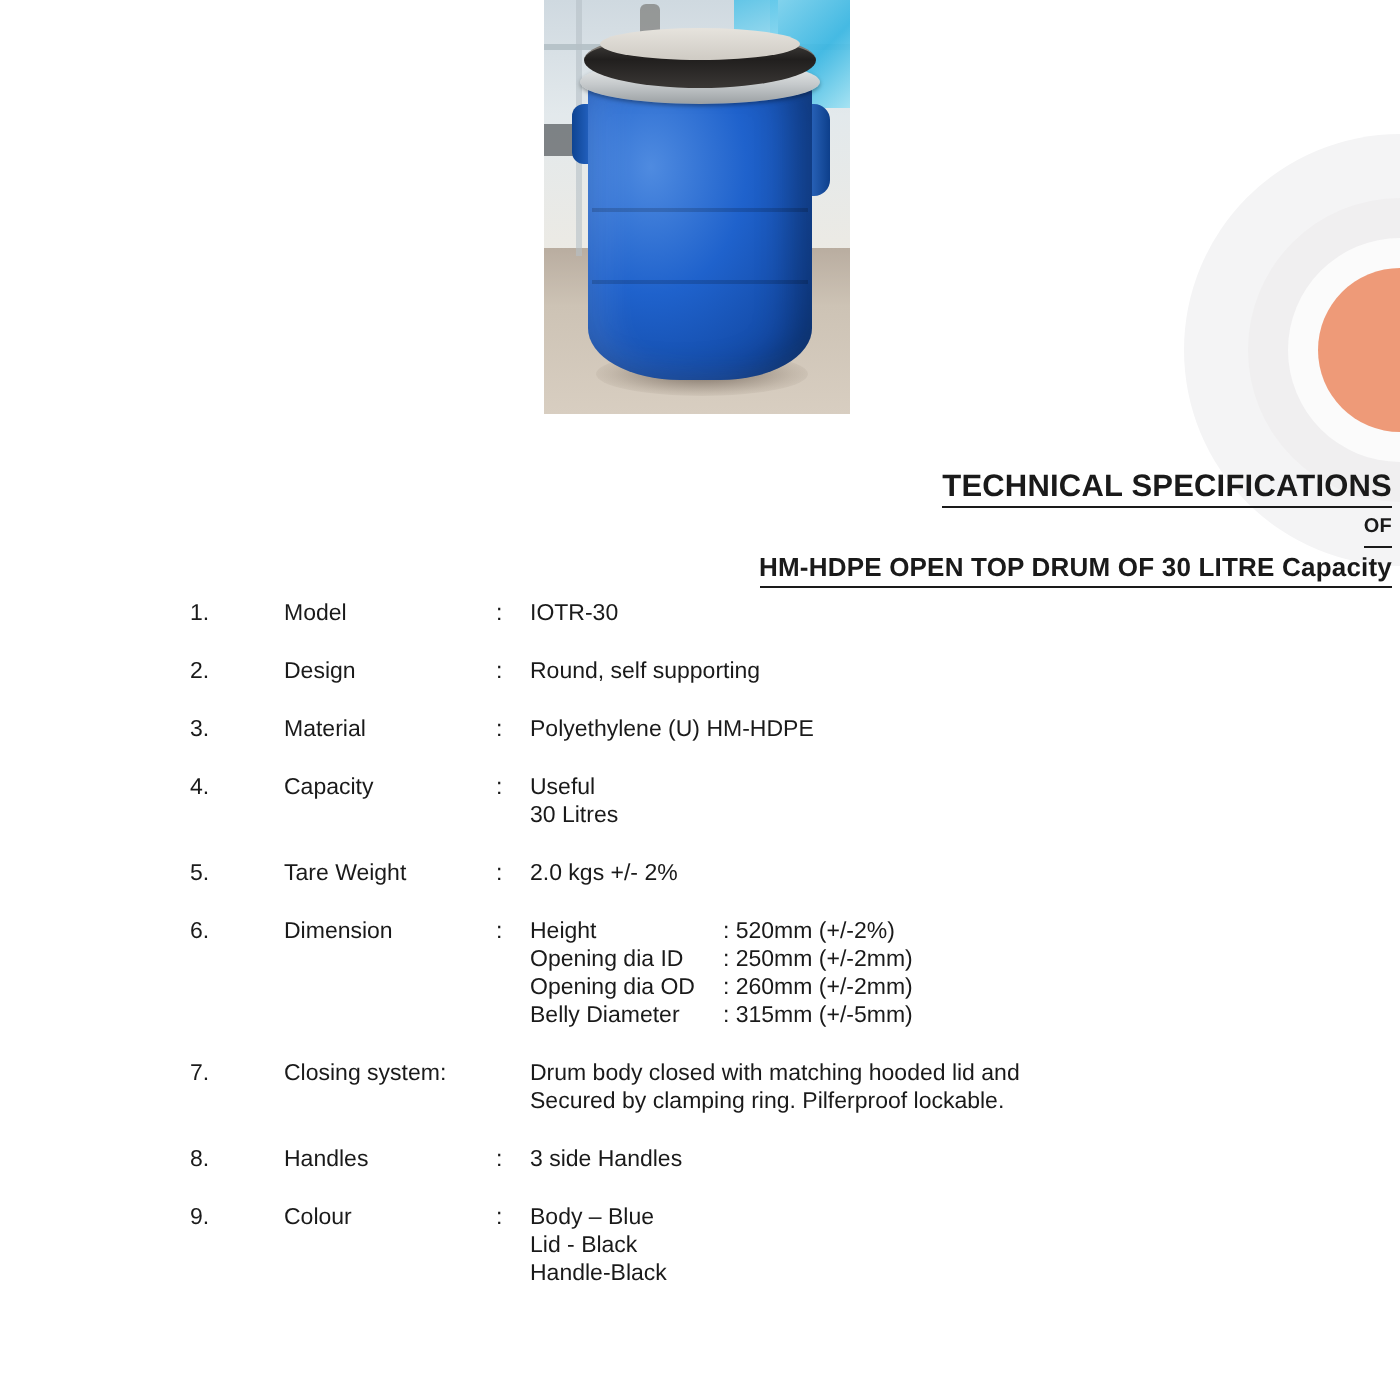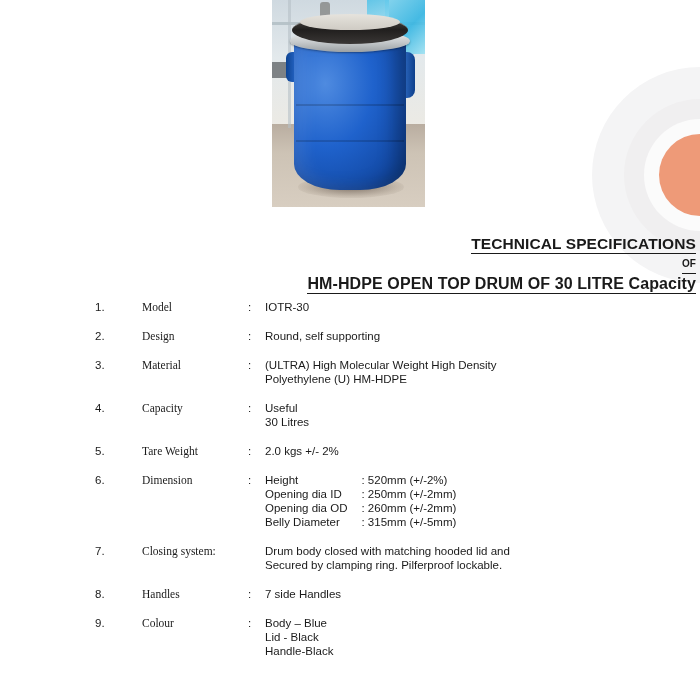--- a/index.html
+++ b/index.html
@@ -142,42 +142,42 @@
   }
   #title-block .t-line {
     font-weight: bold;
     font-size: 15px;
     letter-spacing: .1px;
     line-height: 19px;
     display: block;
   }
   #title-block .t-main { font-size: 15.5px; }
   #title-block .t-of   { font-size: 10px; }
-  #title-block .t-sub  { font-size: 16px; }
+  #title-block .t-sub  { font-size: 13px; }
   #title-block .u {
     border-bottom: 1.6px solid #1a1a1a;
     display: inline-block;
     padding-bottom: 0px;
   }
 
   
   #spec-list {
     position: absolute;
     left: 0; top: 300px;
     width: 700px;
     font-size: 11.5px;
     line-height: 14px;
   }
   .spec-row {
     display: flex;
     align-items: flex-start;
     margin-bottom: 15px;
   }
   .spec-row .c-num   { width: 47px; padding-left: 95px; box-sizing: content-box; flex: 0 0 auto; }
-  .spec-row .c-label { width: 106px; flex: 0 0 auto; font-family: Liberation Serif, serif; }
+  .spec-row .c-label { width: 106px; flex: 0 0 auto; }
   .spec-row .c-colon { width: 17px; flex: 0 0 auto; }
   .spec-row .c-value { flex: 1 1 auto; }
   .spec-row .c-value .vline { display: block; }
 
   
   .dim-table { display: table; border-collapse: collapse; }
   .dim-row { display: table-row; }
   .dim-k, .dim-v { display: table-cell; white-space: nowrap; }
   .dim-k { padding-right: 14px; }
   .dim-full { display: block; white-space: nowrap; }
@@ -237,21 +237,20 @@
       <div class="c-colon">:</div>
       <div class="c-value">
         <span class="vline">Round, self supporting</span>
       </div>
     </div>
     <div class="spec-row">
       <div class="c-num">3.</div>
       <div class="c-label">Material</div>
       <div class="c-colon">:</div>
       <div class="c-value">
-        <span class="vline">(ULTRA) High Molecular Weight High Density</span>
         <span class="vline">Polyethylene (U) HM-HDPE</span>
       </div>
     </div>
     <div class="spec-row">
       <div class="c-num">4.</div>
       <div class="c-label">Capacity</div>
       <div class="c-colon">:</div>
       <div class="c-value">
         <span class="vline">Useful</span>
         <span class="vline">30 Litres</span>
@@ -296,21 +295,21 @@
       <div class="c-value">
         <span class="vline">Drum body closed with matching hooded lid and</span>
         <span class="vline">Secured by clamping ring. Pilferproof lockable.</span>
       </div>
     </div>
     <div class="spec-row">
       <div class="c-num">8.</div>
       <div class="c-label">Handles</div>
       <div class="c-colon">:</div>
       <div class="c-value">
-        <span class="vline">7 side Handles</span>
+        <span class="vline">3 side Handles</span>
       </div>
     </div>
     <div class="spec-row">
       <div class="c-num">9.</div>
       <div class="c-label">Colour</div>
       <div class="c-colon">:</div>
       <div class="c-value">
         <span class="vline">Body – Blue</span>
         <span class="vline">Lid    - Black</span>
         <span class="vline">Handle-Black</span>

